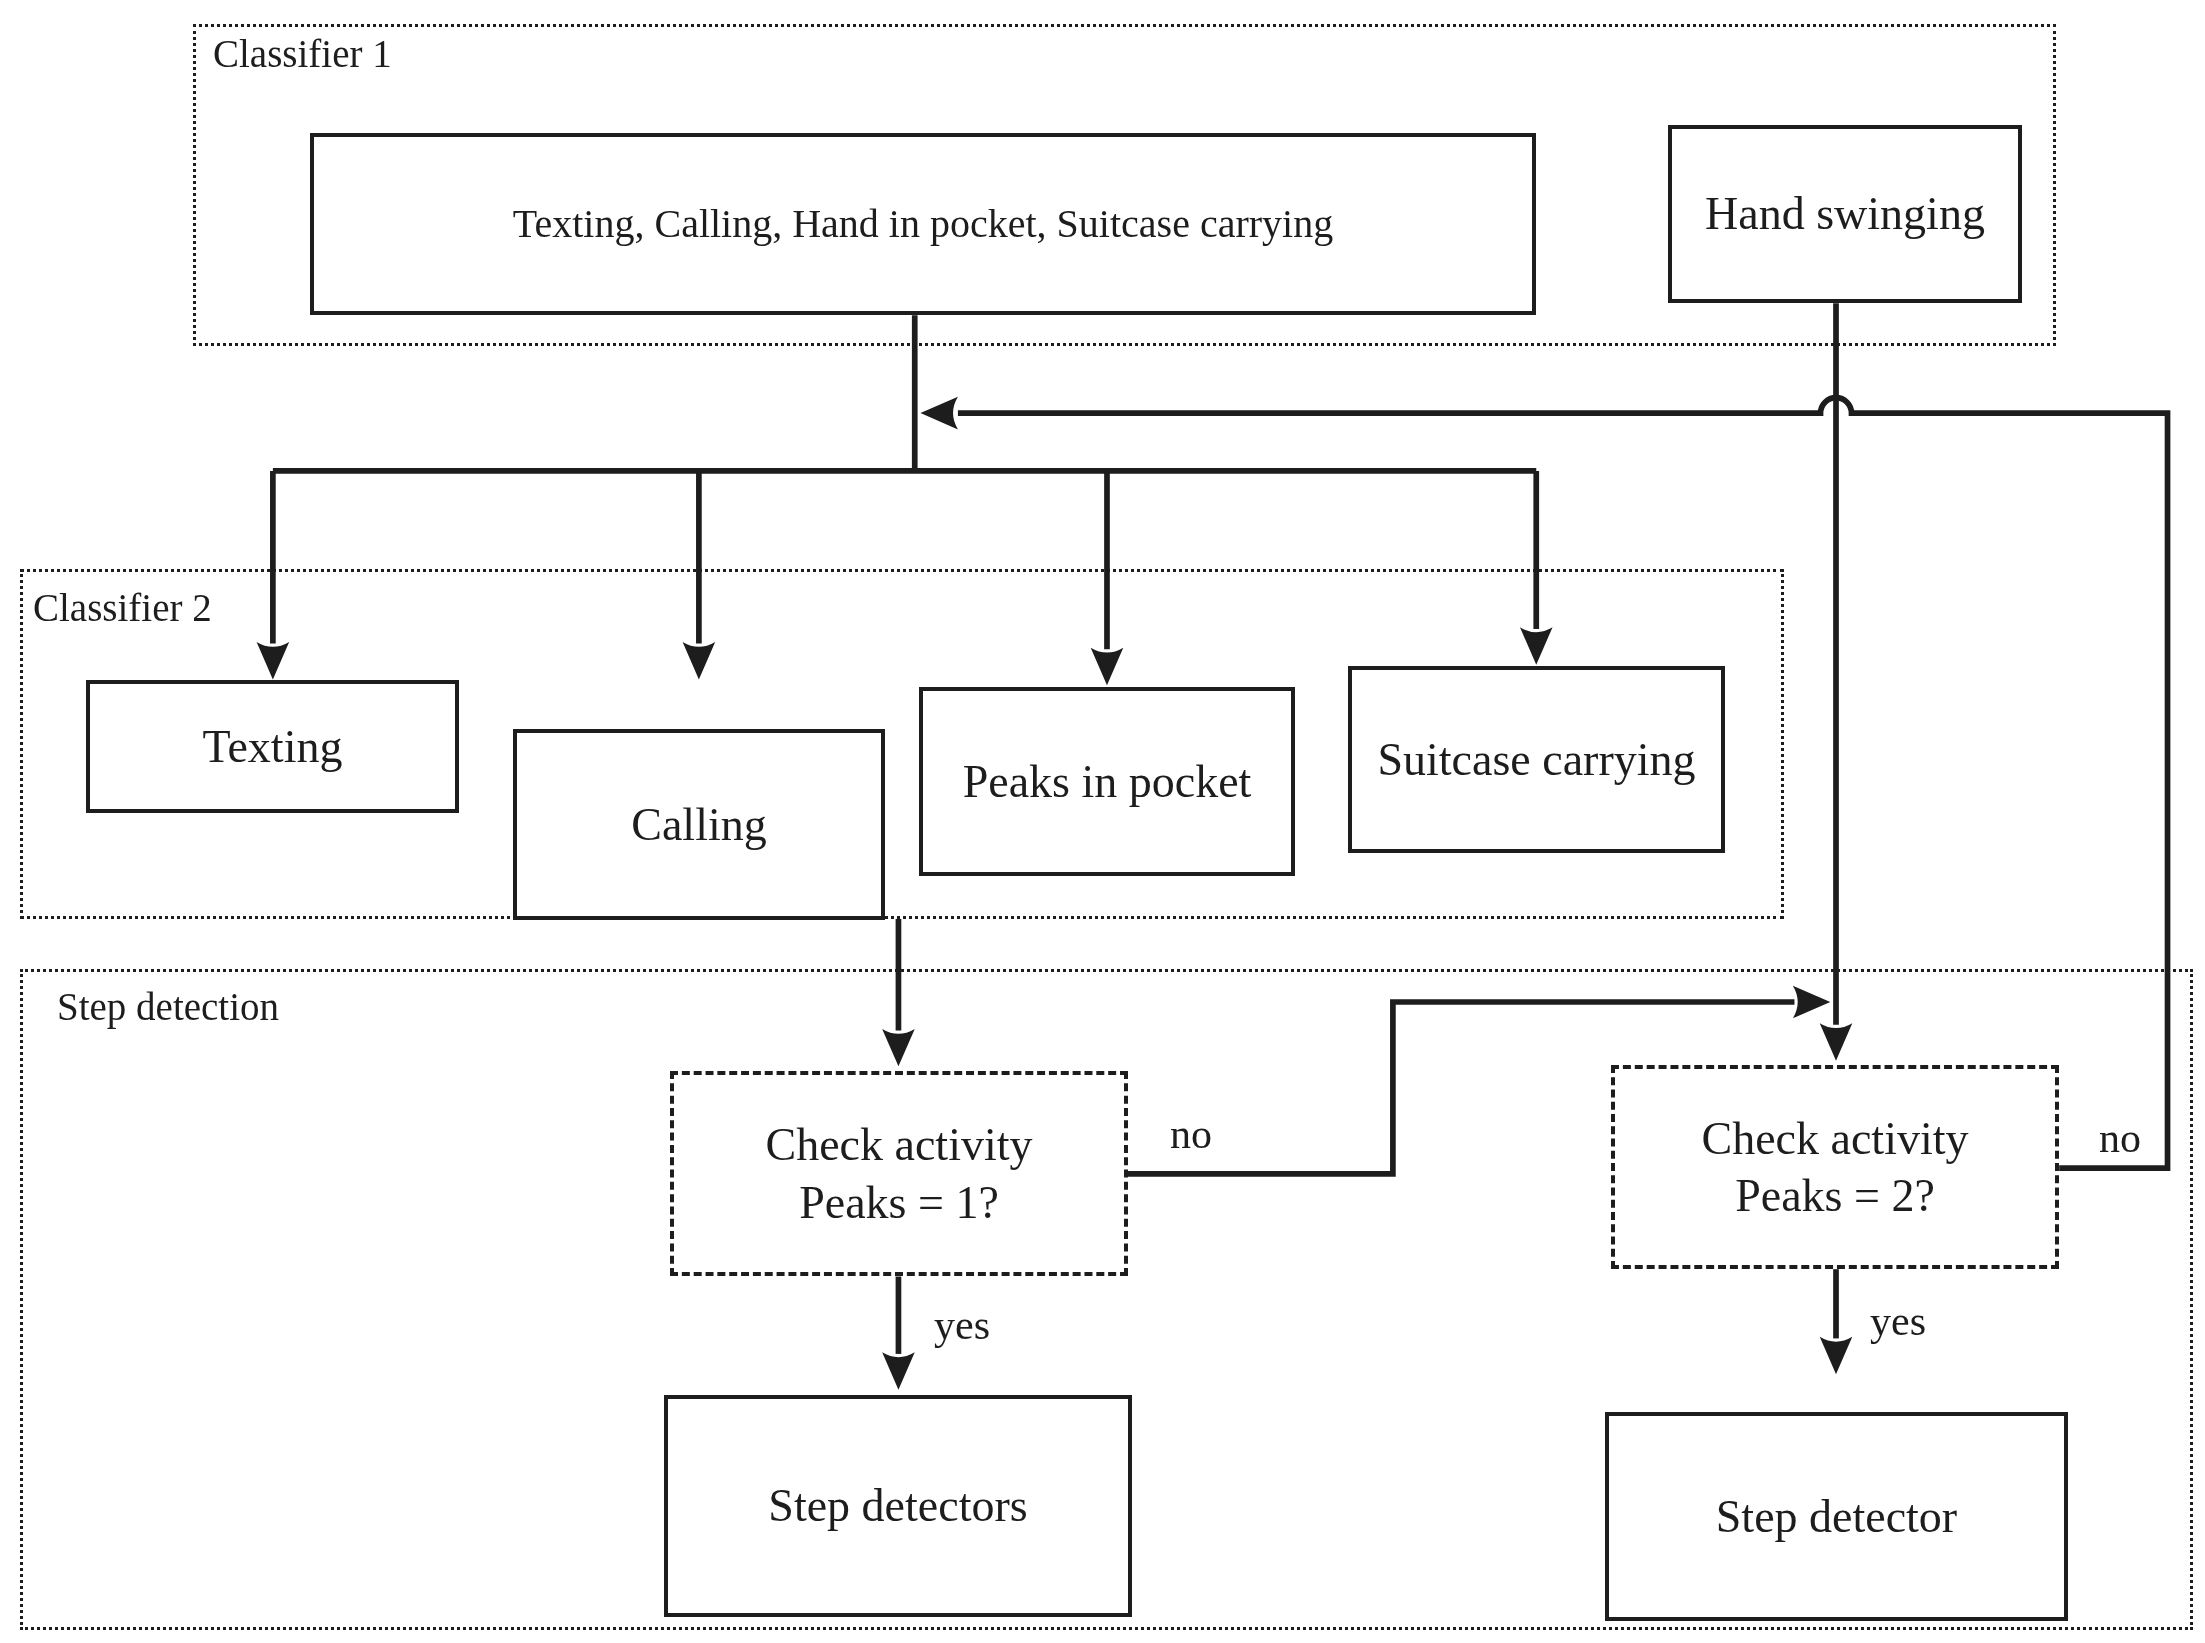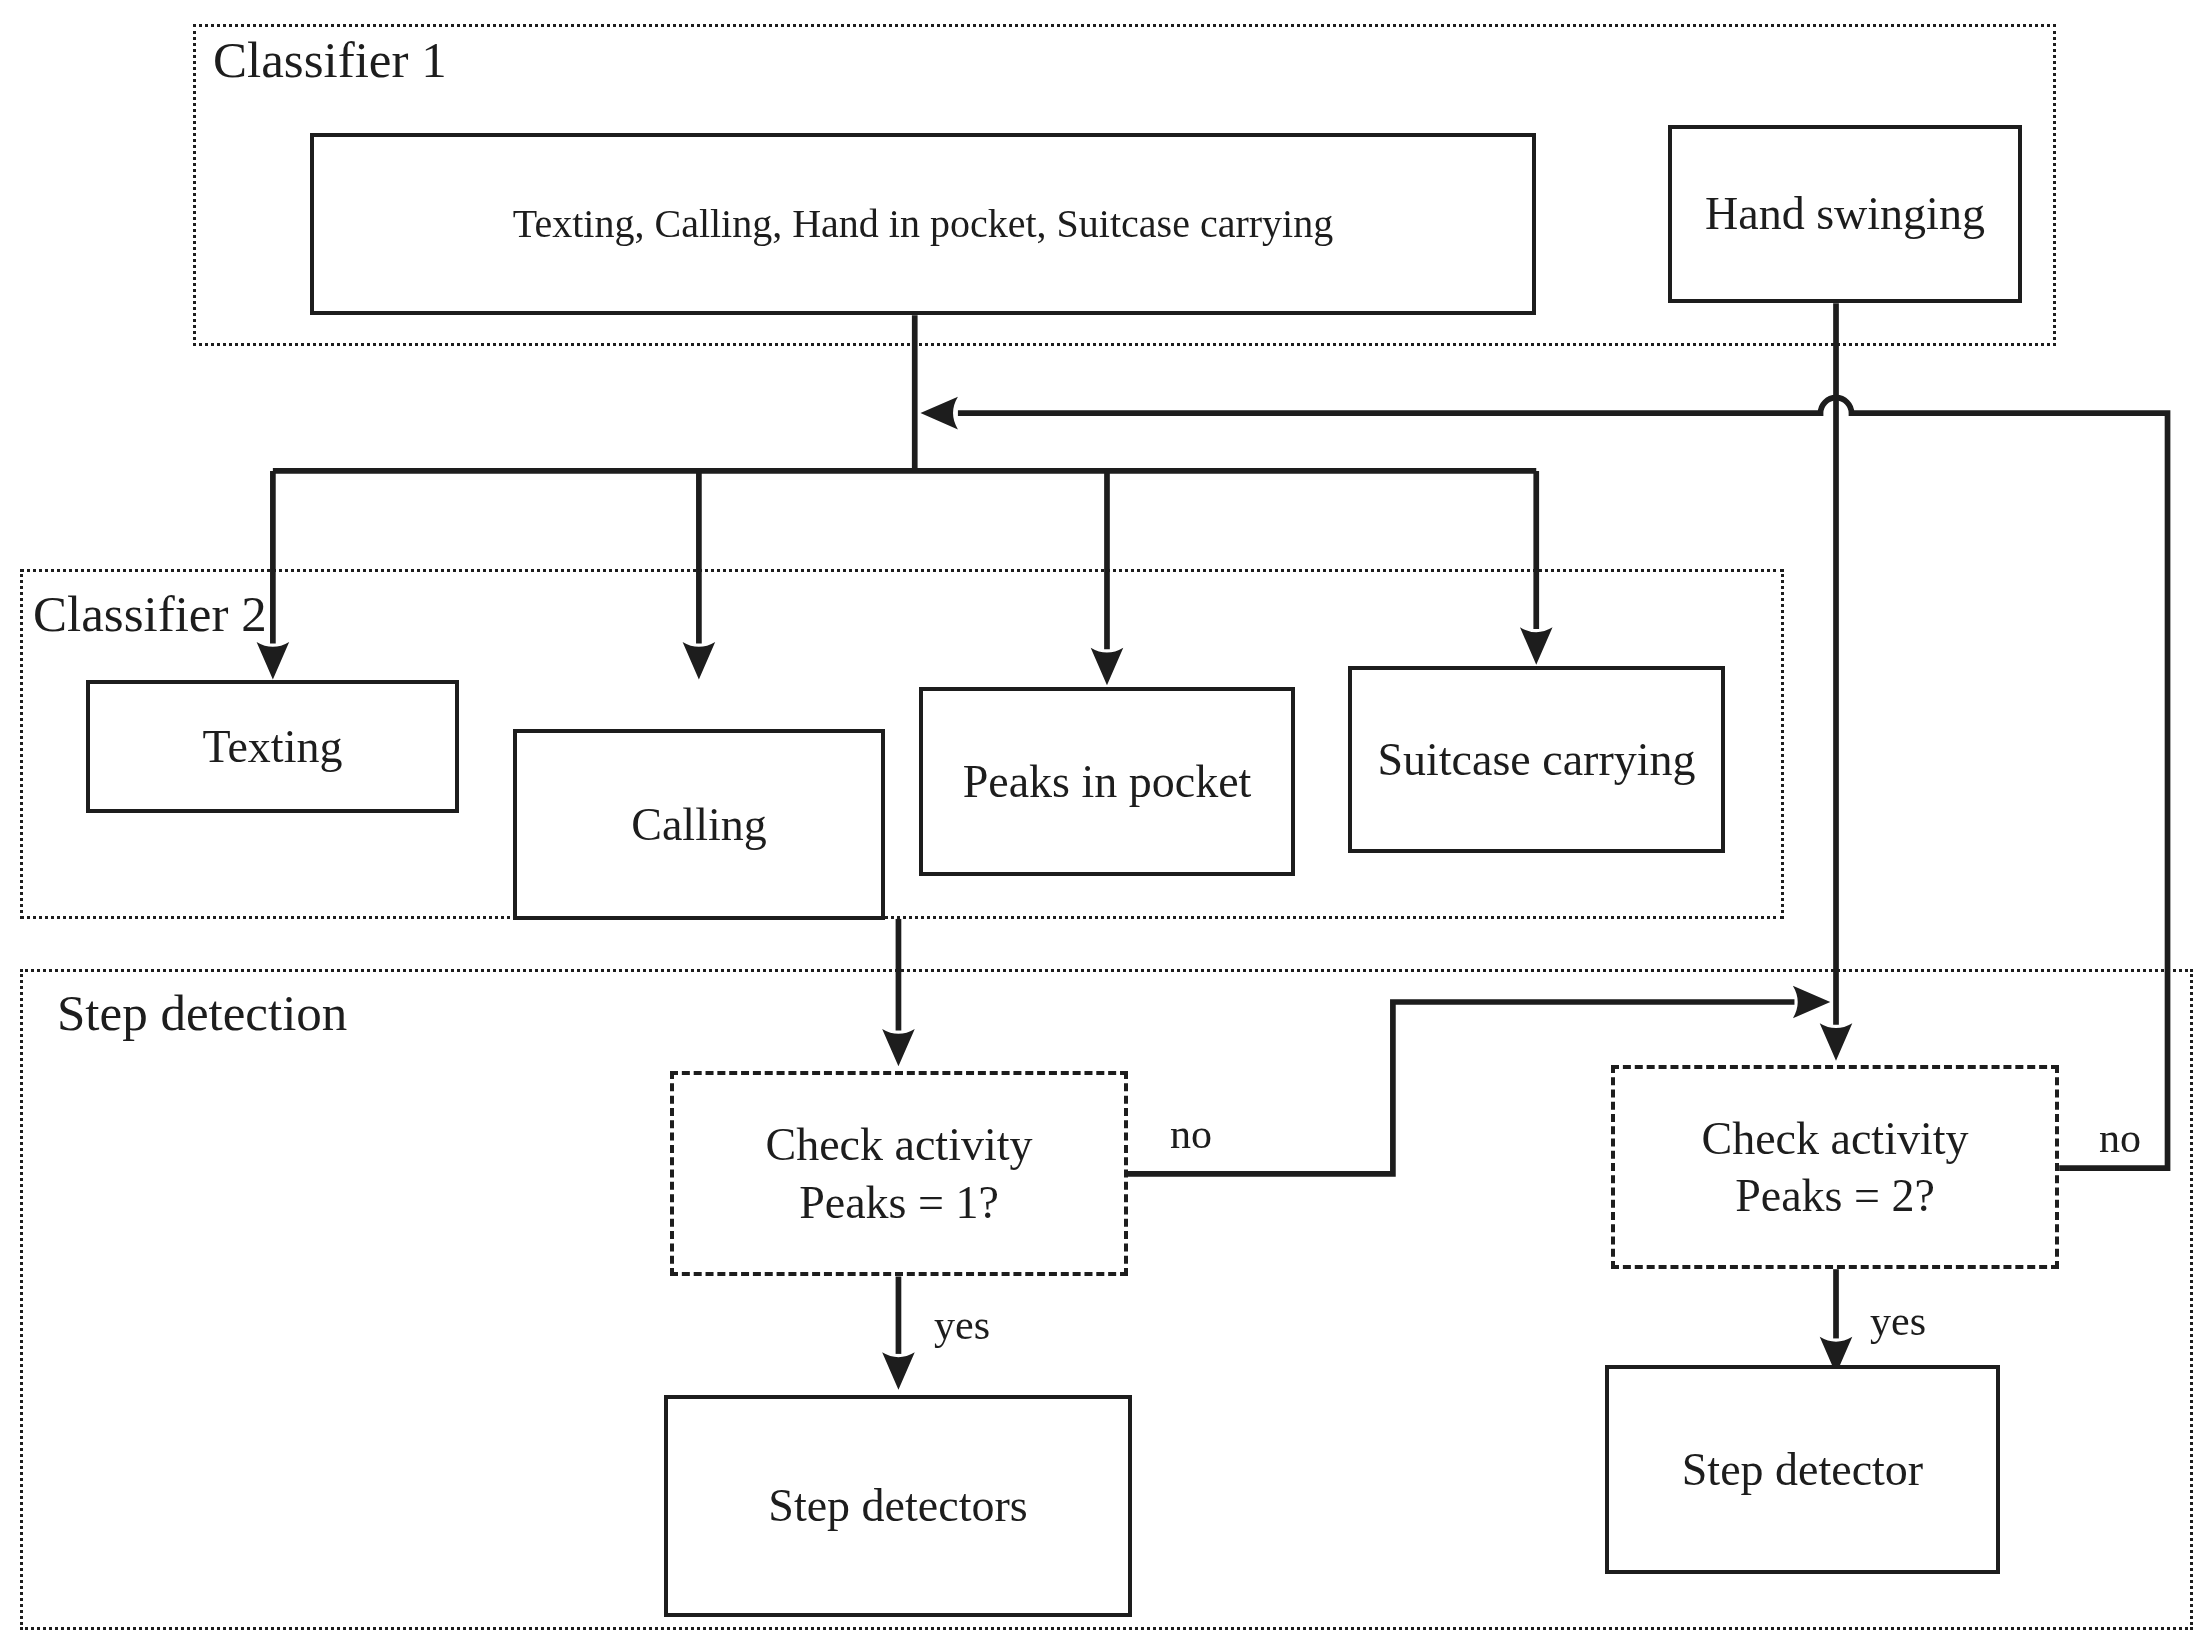--- a/index.html
+++ b/index.html
@@ -14,21 +14,21 @@
     overflow: hidden;
   }
   
   .container {
     position: absolute;
     border: 3.3px dotted var(--ink);
     background: transparent;
   }
   .container-label {
     position: absolute;
-    font-size: 51px;
+    font-size: 39px;
     line-height: 1.05;
     color: var(--ink);
     white-space: nowrap;
   }
   
   .node {
     position: absolute;
     border: 4.9px solid var(--ink);
     background: var(--bg);
     display: flex;
@@ -163,21 +163,21 @@
     <span>Peaks = 1?</span>
   </div>
   <div class="node dashed" style="left:1611px; top:1065px; width:448px; height:204px;">
     <span>Check activity</span>
     <span>Peaks = 2?</span>
   </div>
 
   <div class="node" style="left:664px; top:1395px; width:468px; height:222px;">
     <span>Step detectors</span>
   </div>
-  <div class="node" style="left:1605px; top:1365px; width:395px; height:209px;">
+  <div class="node" style="left:1605px; top:1412px; width:463px; height:209px;">
     <span>Step detector</span>
   </div>
 
   <div class="edge-label" style="left:1170px; top:1110px;">no</div>
   <div class="edge-label" style="left:934px; top:1301px;">yes</div>
   <div class="edge-label" style="left:2099px; top:1114px;">no</div>
   <div class="edge-label" style="left:1870px; top:1297px;">yes</div>
 
 </div>
 

